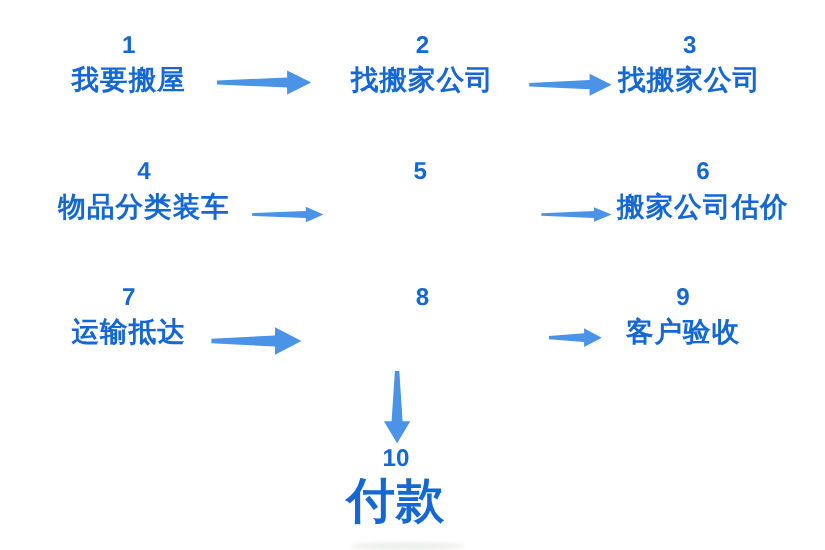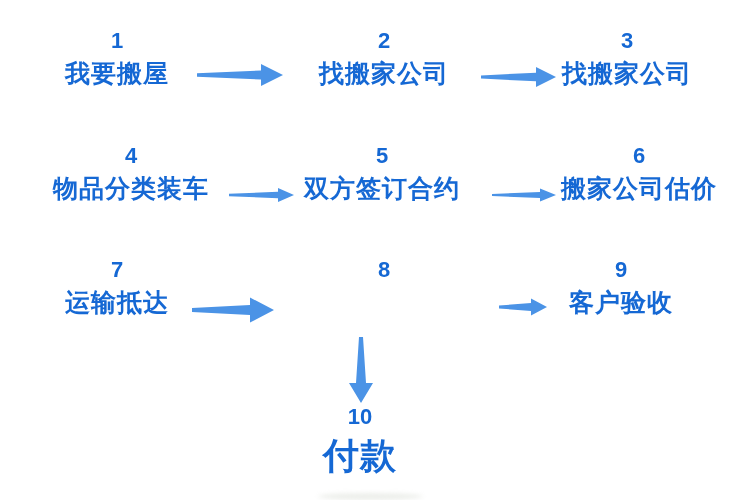--- a/index.html
+++ b/index.html
@@ -28,21 +28,21 @@
     line-height: 28px;
     margin-bottom: 2px;
   }
   .step .label {
     font-size: 25px;
     line-height: 32px;
     letter-spacing: 1px;
     white-space: nowrap;
   }
   .step.final .label {
-    font-size: 36px;
+    font-size: 44px;
     line-height: 46px;
   }
   .arrow {
     position: absolute;
     color: var(--arrow-blue);
   }
   .arrow svg { display: block; }
   .artifact {
     position: absolute;
     left: 318px;
@@ -71,21 +71,20 @@
     <div class="num">3</div>
     <div class="label">找搬家公司</div>
   </div>
 
   <div class="step" style="left:-19px; top:142px;">
     <div class="num">4</div>
     <div class="label">物品分类装车</div>
   </div>
   <div class="step" style="left:232px; top:142px;">
     <div class="num">5</div>
-    <div class="label">双方签订合约</div>
   </div>
   <div class="step" style="left:489px; top:142px;">
     <div class="num">6</div>
     <div class="label">搬家公司估价</div>
   </div>
 
   <div class="step" style="left:-33px; top:256px;">
     <div class="num">7</div>
     <div class="label">运输抵达</div>
   </div>

